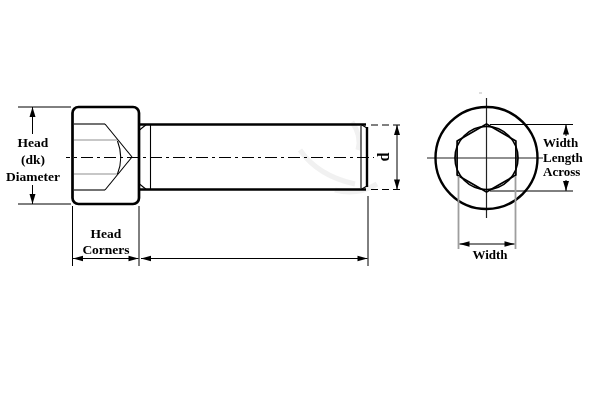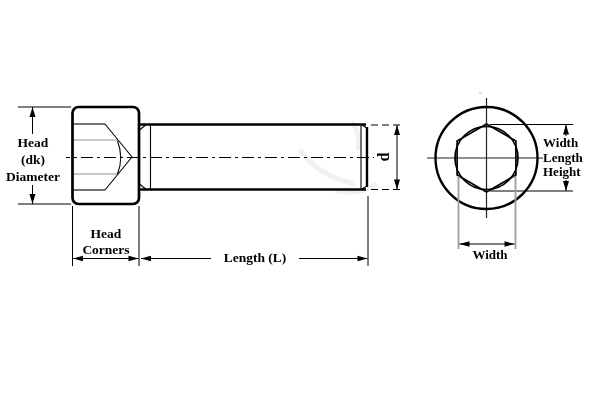--- a/index.html
+++ b/index.html
@@ -139,27 +139,26 @@
     <span>Head</span>
     <span>(dk)</span>
     <span>Diameter</span>
   </div>
 
   <div class="label" style="left:72px; top:226px; width:68px; line-height:15.5px;">
     <span>Head</span>
     <span>Corners</span>
   </div>
 
-  <div class="label bg" style="left:211px; top:250px; width:88px; height:16px;">Length (L)</div>
 
   <div class="label d-rot" style="left:374px; top:147px;">d</div>
 
   <div class="label bg" style="left:543px; top:136px; width:56px; font-size:13px; line-height:14.5px; text-align:left;">
     <span>Width</span>
     <span>Length</span>
-    <span>Height</span>
+    <span>Across</span>
   </div>
 
   <div class="label" style="left:443px; top:248px; width:94px; font-size:13px; line-height:14px;">
     <span>Width</span>
   </div>
 
 </div>
 
 </body></html>

